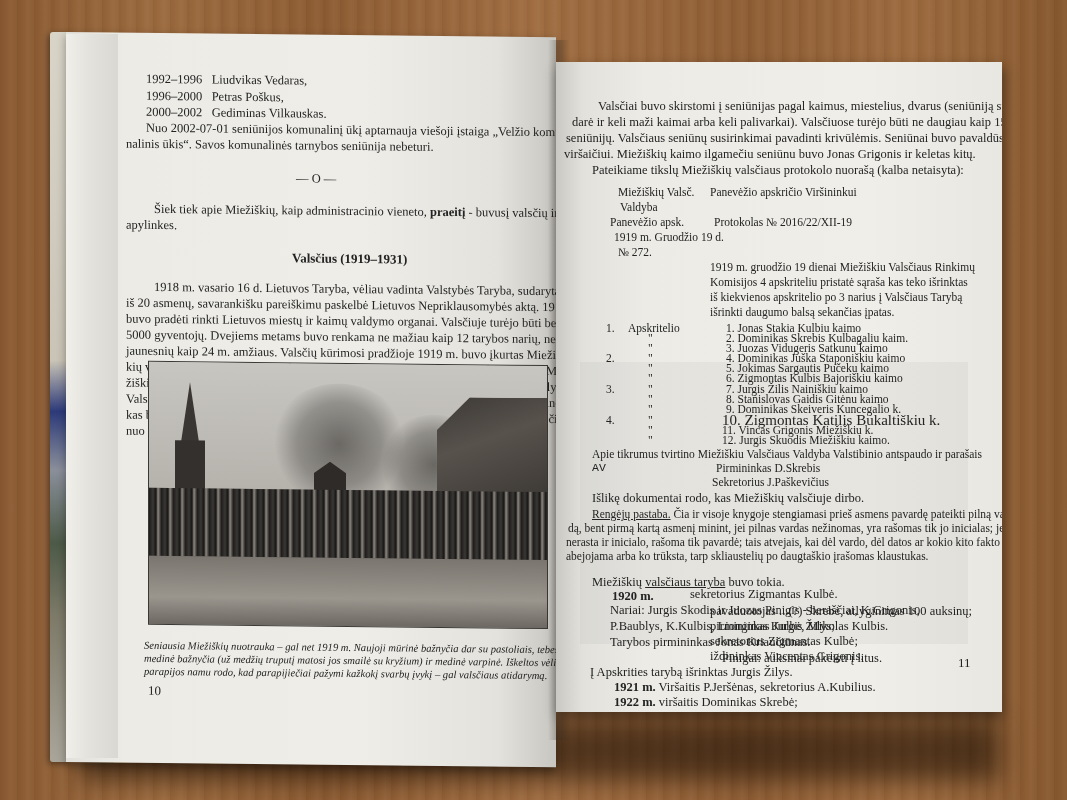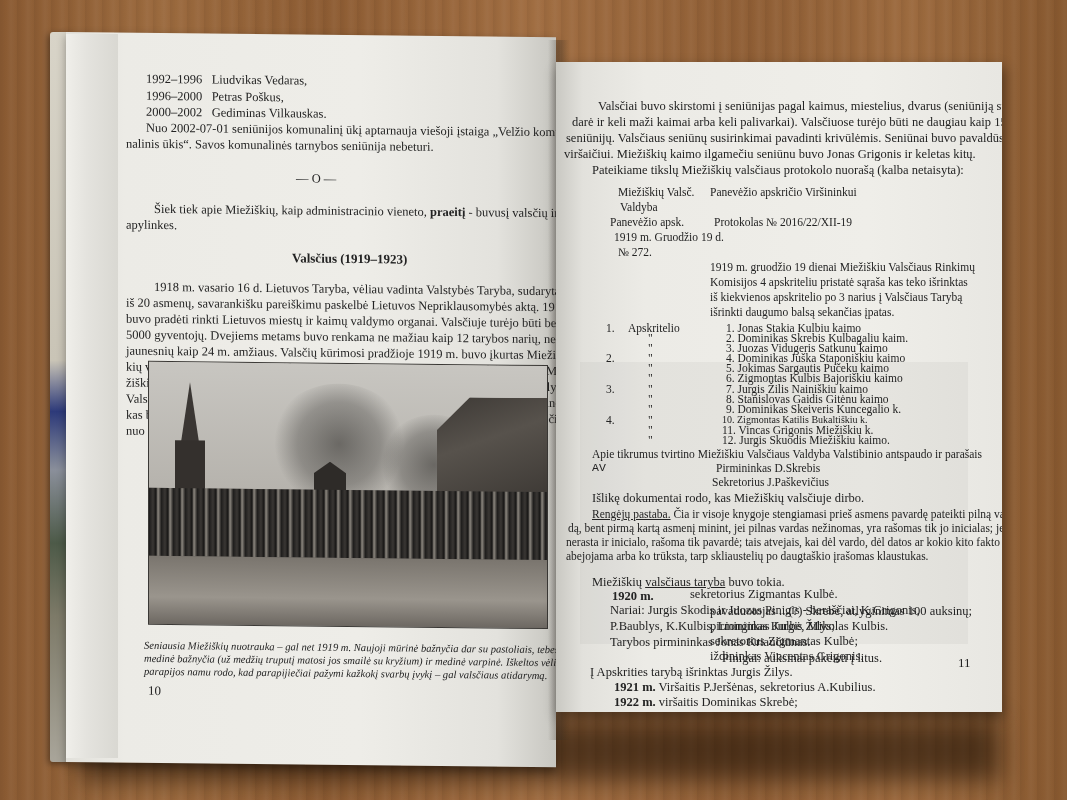--- a/index.html
+++ b/index.html
@@ -66,21 +66,21 @@
   <div class="t" style="left:80px;top:87px;">Nuo 2002-07-01 seniūnijos komunalinį ūkį aptarnauja viešoji įstaiga „Velžio komu-</div>
   <div class="t" style="left:60px;top:103px;">nalinis ūkis“. Savos komunalinės tarnybos seniūnija nebeturi.</div>
 
   <div class="t" style="left:230px;top:136px;">— O —</div>
 
   <div class="t" style="left:88px;top:168px;">
     <span>Šiek tiek apie Miežiškių, kaip administracinio vieneto, </span><span class="b">praeitį</span><span> - buvusį valsčių ir</span>
   </div>
   <div class="t" style="left:60px;top:184px;">apylinkes.</div>
 
-  <div class="t b" style="left:226px;top:216px;font-size:13px;">Valsčius (1919–1923)</div>
+  <div class="t b" style="left:226px;top:216px;font-size:13px;">Valsčius (1919–1931)</div>
 
   <div class="t" style="left:88px;top:246px;">1918 m. vasario 16 d. Lietuvos Taryba, vėliau vadinta Valstybės Taryba, sudaryta</div>
   <div class="t" style="left:60px;top:262px;">iš 20 asmenų, savarankišku pareiškimu  paskelbė Lietuvos Nepriklausomybės aktą. 1919 m.</div>
   <div class="t" style="left:60px;top:278px;">buvo pradėti rinkti Lietuvos miestų ir kaimų valdymo organai. Valsčiuje turėjo būti bent</div>
   <div class="t" style="left:60px;top:294px;">5000 gyventojų. Dvejiems metams buvo renkama ne mažiau kaip 12 tarybos narių, ne</div>
   <div class="t" style="left:60px;top:310px;">jaunesnių kaip 24 m. amžiaus. Valsčių kūrimosi pradžioje 1919 m. buvo įkurtas Miežiš-</div>
   <div class="t" style="left:60px;top:326px;">kių valsčius. Į jo sudėtį įėjo Troškūnų, Raguvos ir Panevėžio buvusių valsčių dalys. Mie-</div>
   <div class="t" style="left:60px;top:342px;">žiškių valsčiaus atstovas 1919-06-12 dalyvavo Panevėžyje vykusiame valsčių seimelyje.</div>
   <div class="t" style="left:60px;top:358px;">Valsčių savivaldybių rinkimai baigėsi 1920 m. pradžioje. Valsčiaus valdybos pirminin-</div>
   <div class="t" style="left:60px;top:374px;">kas buvo viršaitis, nariai - 1 atstovas nuo 300 gyventojų. Balsavimo teisę turėjo piliečiai</div>
@@ -149,21 +149,21 @@
   <div class="t" style="left:50px;top:319px;font-size:11.5px;">3.</div>
   <div class="t" style="left:92px;top:319px;font-size:11.5px;">"</div>
   <div class="t" style="left:170px;top:319px;font-size:11.5px;">7. Jurgis Žilis Nainiškiu kaimo</div>
   <div class="t" style="left:92px;top:329px;font-size:11.5px;">"</div>
   <div class="t" style="left:170px;top:329px;font-size:11.5px;">8. Stanislovas Gaidis Gitėnu kaimo</div>
   <div class="t" style="left:92px;top:339px;font-size:11.5px;">"</div>
   <div class="t" style="left:170px;top:339px;font-size:11.5px;">9. Dominikas Skeiveris Kuncegalio k.</div>
 
   <div class="t" style="left:50px;top:350px;font-size:11.5px;">4.</div>
   <div class="t" style="left:92px;top:350px;font-size:11.5px;">"</div>
-  <div class="t" style="left:166px;top:350px;font-size:10px;">10. Zigmontas Katilis Bukaltiškiu k.</div>
+  <div class="t" style="left:166px;top:350px;font-size:15px;">10. Zigmontas Katilis Bukaltiškiu k.</div>
   <div class="t" style="left:92px;top:360px;font-size:11.5px;">"</div>
   <div class="t" style="left:166px;top:360px;font-size:11.5px;">11. Vincas Grigonis Miežiškiu k.</div>
   <div class="t" style="left:92px;top:370px;font-size:11.5px;">"</div>
   <div class="t" style="left:166px;top:370px;font-size:11.5px;">12. Jurgis Skuodis Miežiškiu kaimo.</div>
 
   <div class="t" style="left:36px;top:384px;font-size:11.5px;">Apie tikrumus tvirtino Miežiškiu Valsčiaus Valdyba Valstibinio antspaudo ir parašais</div>
   <div class="t" style="left:36px;top:398px;font-size:11.5px;font-family:Liberation Mono, monospace;">AV</div>
   <div class="t" style="left:160px;top:398px;font-size:11.5px;">Pirmininkas D.Skrebis</div>
   <div class="t" style="left:156px;top:412px;font-size:11.5px;">Sekretorius J.Paškevičius</div>
 

